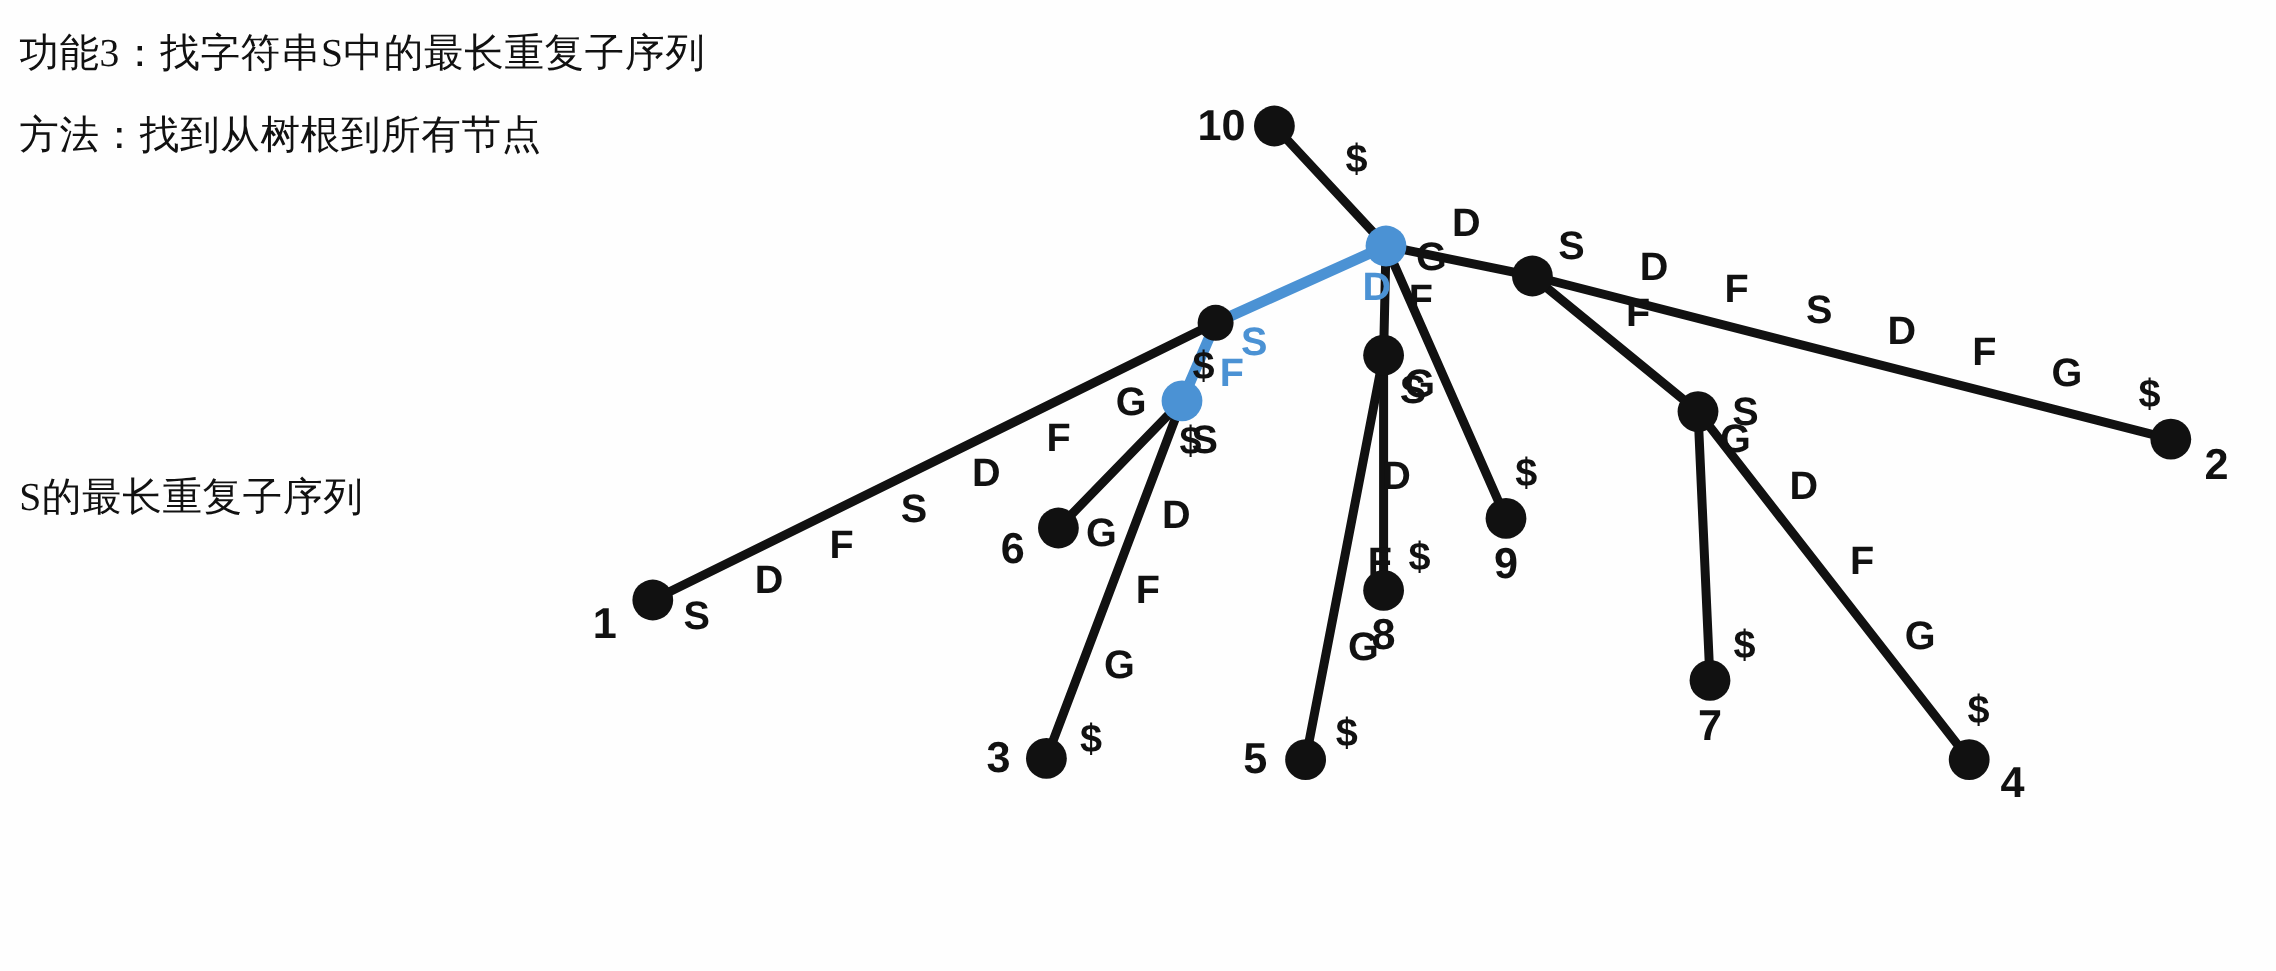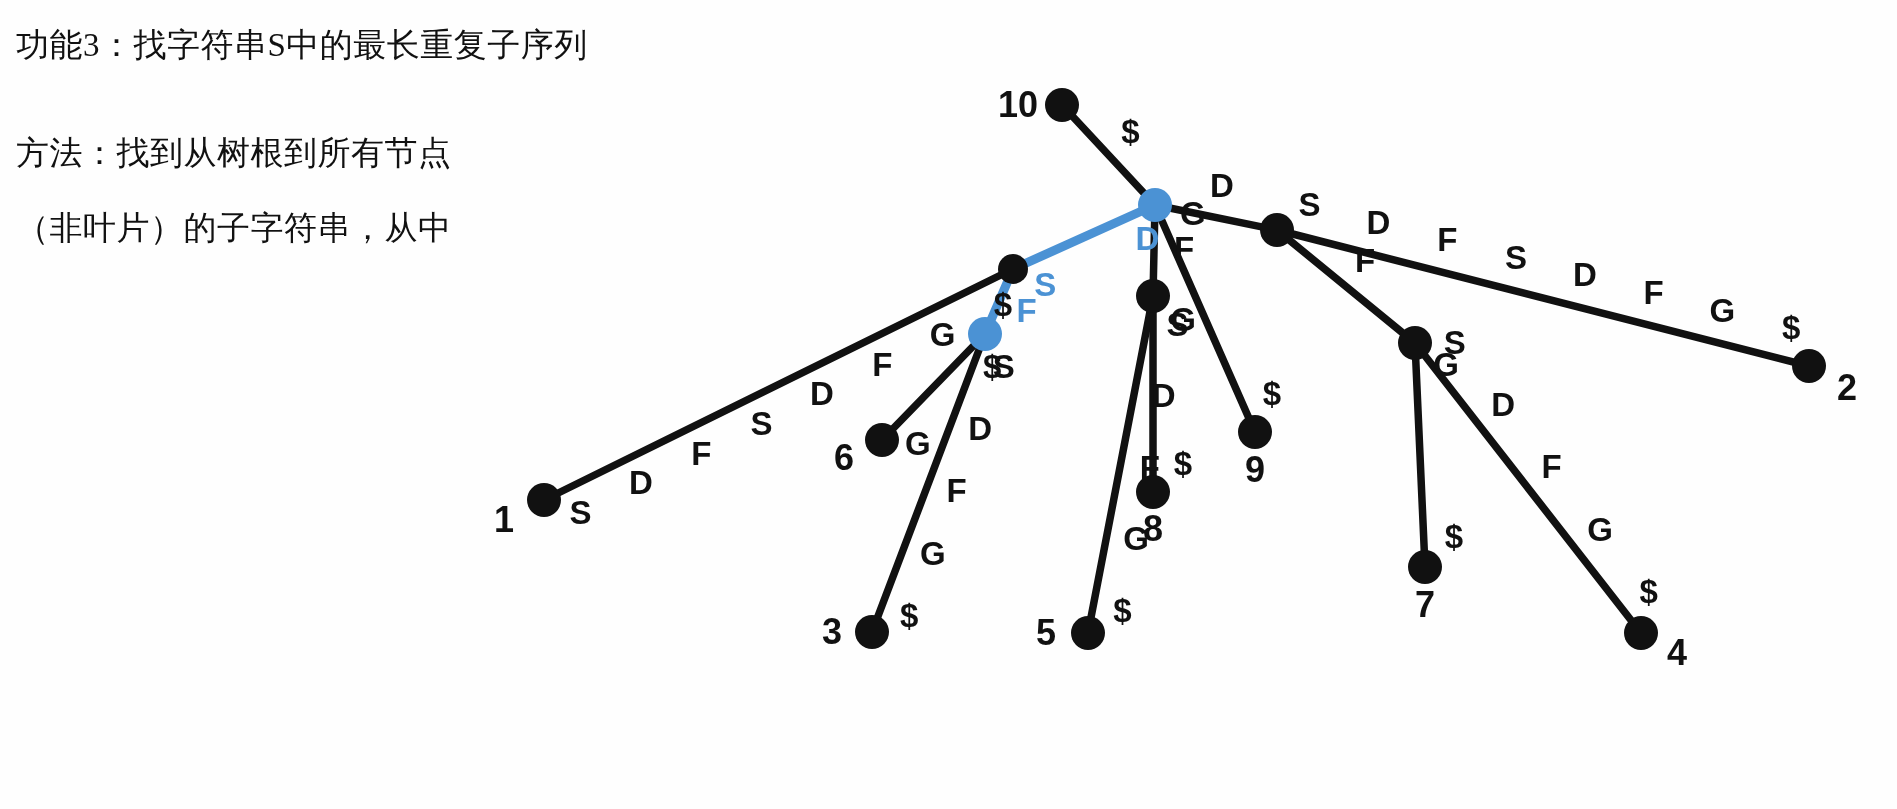--- a/index.html
+++ b/index.html
@@ -19,21 +19,21 @@
     font-family:"Liberation Serif","DejaVu Serif",serif;
     color:#111;
     font-size:33px;
     line-height:1.05;
     letter-spacing:0.5px;
     white-space:nowrap;
   }
   .tline.head{font-size:33px;}
   .blk1{position:absolute;left:6px;top:8px;margin-top:12px;}
   .blk2{position:absolute;left:6px;top:88px;}
-  .blk2 .tline{margin-bottom:22px;margin-top:40px;}
+  .blk2 .tline{margin-bottom:22px;}
   .blk3{position:absolute;left:6px;top:390px;}
   .blk3 .tline{margin-bottom:22px;}
 
   
   #diagram{position:absolute;left:0;top:0;width:1897px;height:809px;}
   svg{display:block;}
   .edge{stroke:#111111;stroke-width:7.5;stroke-linecap:round;fill:none;}
   .edge-hl{stroke:#4b92d4;stroke-width:9;stroke-linecap:round;fill:none;}
   .node{fill:#111111;}
   .node-hl{fill:#4b92d4;}
@@ -55,24 +55,24 @@
 <div id="slide">
 
   <div id="textcol">
 
     <div class="blk1">
       <div class="tline head">功能3：找字符串S中的最长重复子序列</div>
     </div>
 
     <div class="blk2">
       <div class="tline">方法：找到从树根到所有节点</div>
-      <div class="tline">（非叶片）的子字符串，从中</div>
     </div>
 
     <div class="blk3">
+      <div class="tline">S的最长重复子序列</div>
     </div>
 
   </div>
 
   <div id="diagram">
     <svg id="tree-svg" width="1897" height="809" viewBox="0 0 1897 809">
       <g id="g-edges">
           <line x1="1155" y1="205" x2="1062" y2="105" class="edge"></line>
           <line x1="1155" y1="205" x2="1013" y2="269" class="edge-hl"></line>
           <line x1="1013" y1="269" x2="985" y2="334" class="edge-hl"></line>

